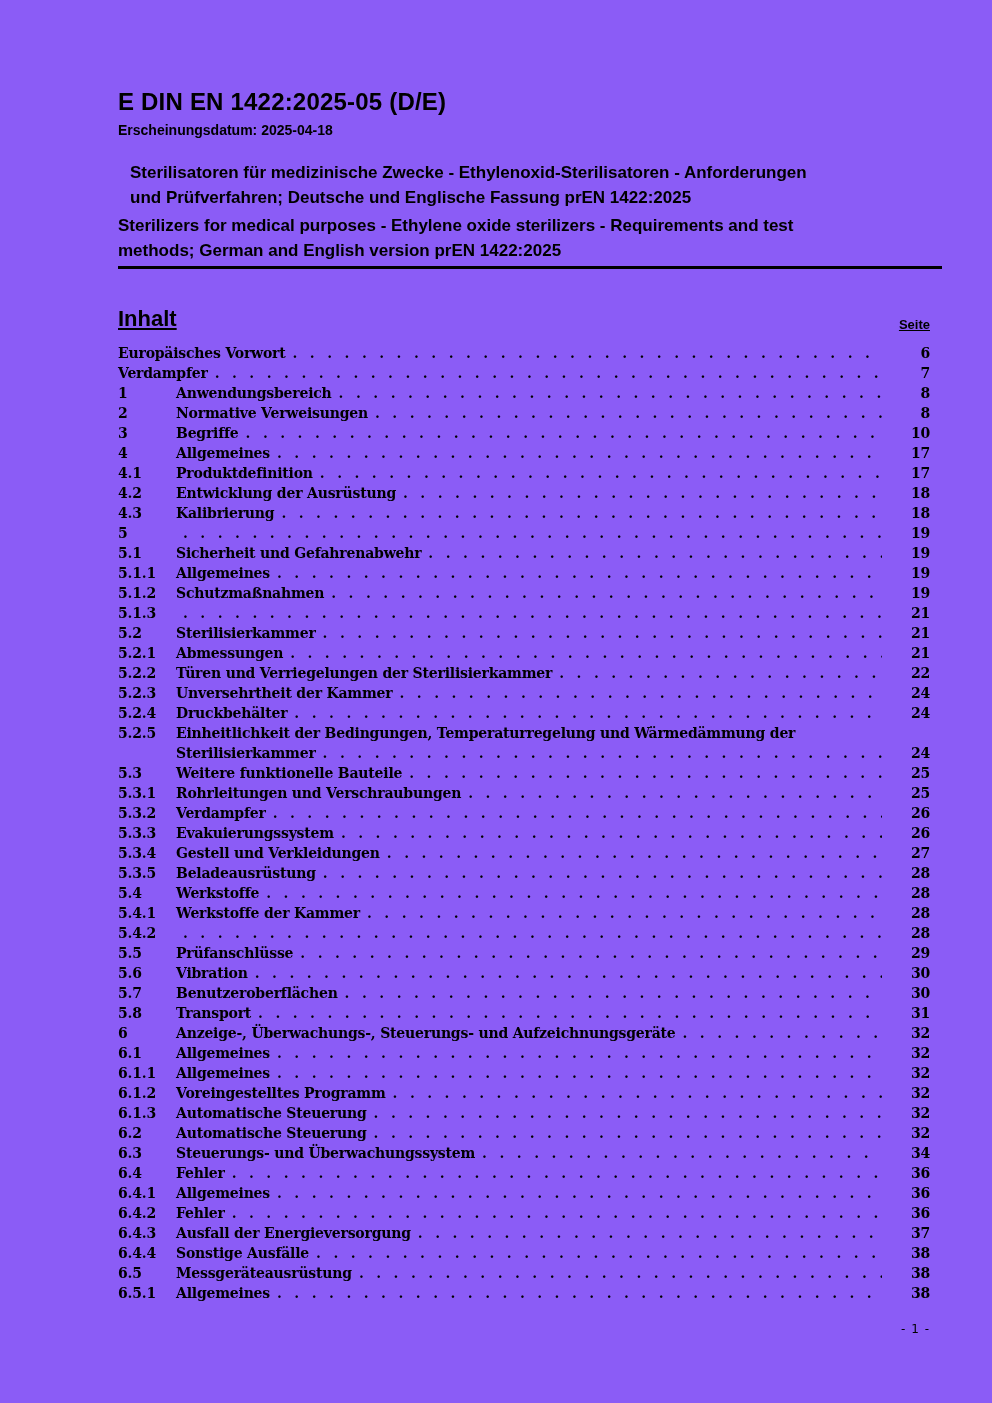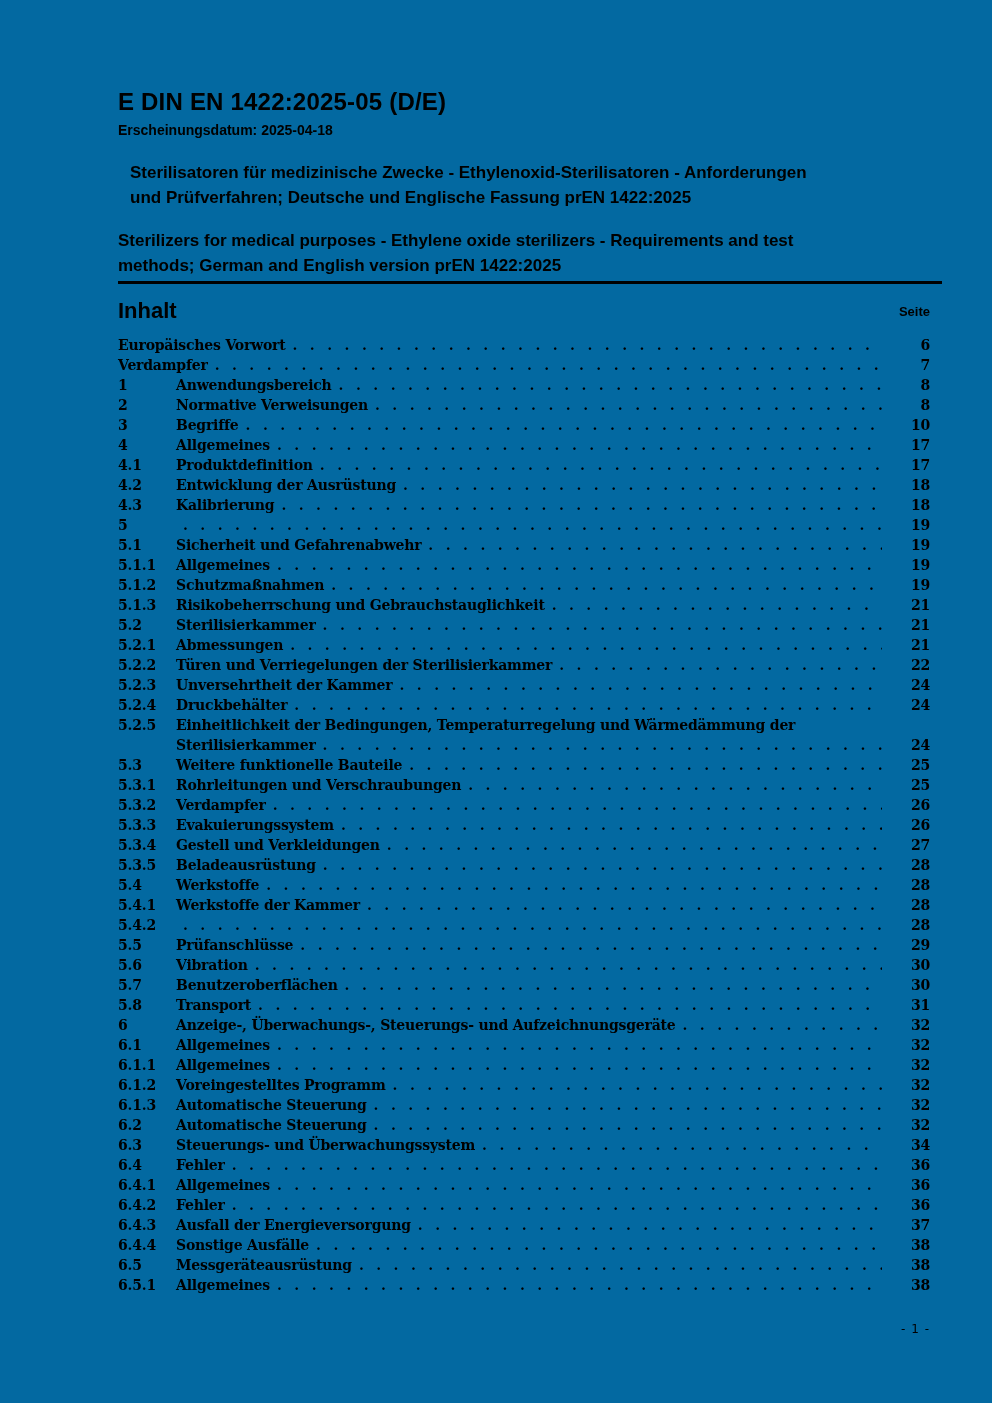--- a/index.html
+++ b/index.html
@@ -7,51 +7,52 @@
   body {
     width: 992px; height: 1403px;
     font-family: "Liberation Sans", sans-serif;
     color: #000;
     overflow: hidden;
   }
   .page {
     position: relative;
     width: 992px; height: 1403px;
     padding: 88px 62px 0 118px;
-    background: #0369a1;
+    background: #8b5cf6;
   }
   .doc-number {
     font-size: 24px;
     font-weight: bold;
     line-height: 28px;
     letter-spacing: 0.2px;
   }
   .pub-date {
     font-size: 14px;
     font-weight: bold;
     line-height: 18px;
     margin-top: 5px;
   }
   .doc-title {
     font-size: 17px;
     font-weight: bold;
     line-height: 25px;
   }
   .doc-title.de { margin-top: 21px; margin-left: 12px; }
-  .doc-title.en { margin-top: 18px; }
+  .doc-title.en { margin-top: 3px; }
   .title-rule {
     width: 824px;
     border-bottom: 3px solid #000;
     margin-top: 3px;
   }
   .toc-header {
     display: flex;
     justify-content: space-between;
-    align-items: center;
-    margin-top: 14px;
+    align-items: flex-end;
+    margin-top: 37px;
+    text-decoration: underline;
   }
   .toc-heading {
     font-size: 22px;
     font-weight: bold;
     line-height: 26px;
   }
   .toc-page-label {
     font-size: 13px;
     font-weight: bold;
   }
@@ -185,21 +186,20 @@
         <span class="toc-page">19</span>
       </div>
       <div class="toc-row">
         <span class="toc-num">5.1.2</span>
         <span class="toc-title">Schutzmaßnahmen</span>
         <span class="toc-dots">. . . . . . . . . . . . . . . . . . . . . . . . . . . . . . . . . . . . . . . . . . . . . . . . . . . . . . . . . . . . . . . . . . . . . . . . . . . . . . . . . . . . . . . . . . . . . . . . . . . . . . . . . . . . . . . . . . . . . . . .</span>
         <span class="toc-page">19</span>
       </div>
       <div class="toc-row">
         <span class="toc-num">5.1.3</span>
-        <span class="toc-title">Risikobeherrschung und Gebrauchstauglichkeit</span>
         <span class="toc-dots">. . . . . . . . . . . . . . . . . . . . . . . . . . . . . . . . . . . . . . . . . . . . . . . . . . . . . . . . . . . . . . . . . . . . . . . . . . . . . . . . . . . . . . . . . . . . . . . . . . . . . . . . . . . . . . . . . . . . . . . .</span>
         <span class="toc-page">21</span>
       </div>
       <div class="toc-row">
         <span class="toc-num">5.2</span>
         <span class="toc-title">Sterilisierkammer</span>
         <span class="toc-dots">. . . . . . . . . . . . . . . . . . . . . . . . . . . . . . . . . . . . . . . . . . . . . . . . . . . . . . . . . . . . . . . . . . . . . . . . . . . . . . . . . . . . . . . . . . . . . . . . . . . . . . . . . . . . . . . . . . . . . . . .</span>
         <span class="toc-page">21</span>
       </div>
       <div class="toc-row">

